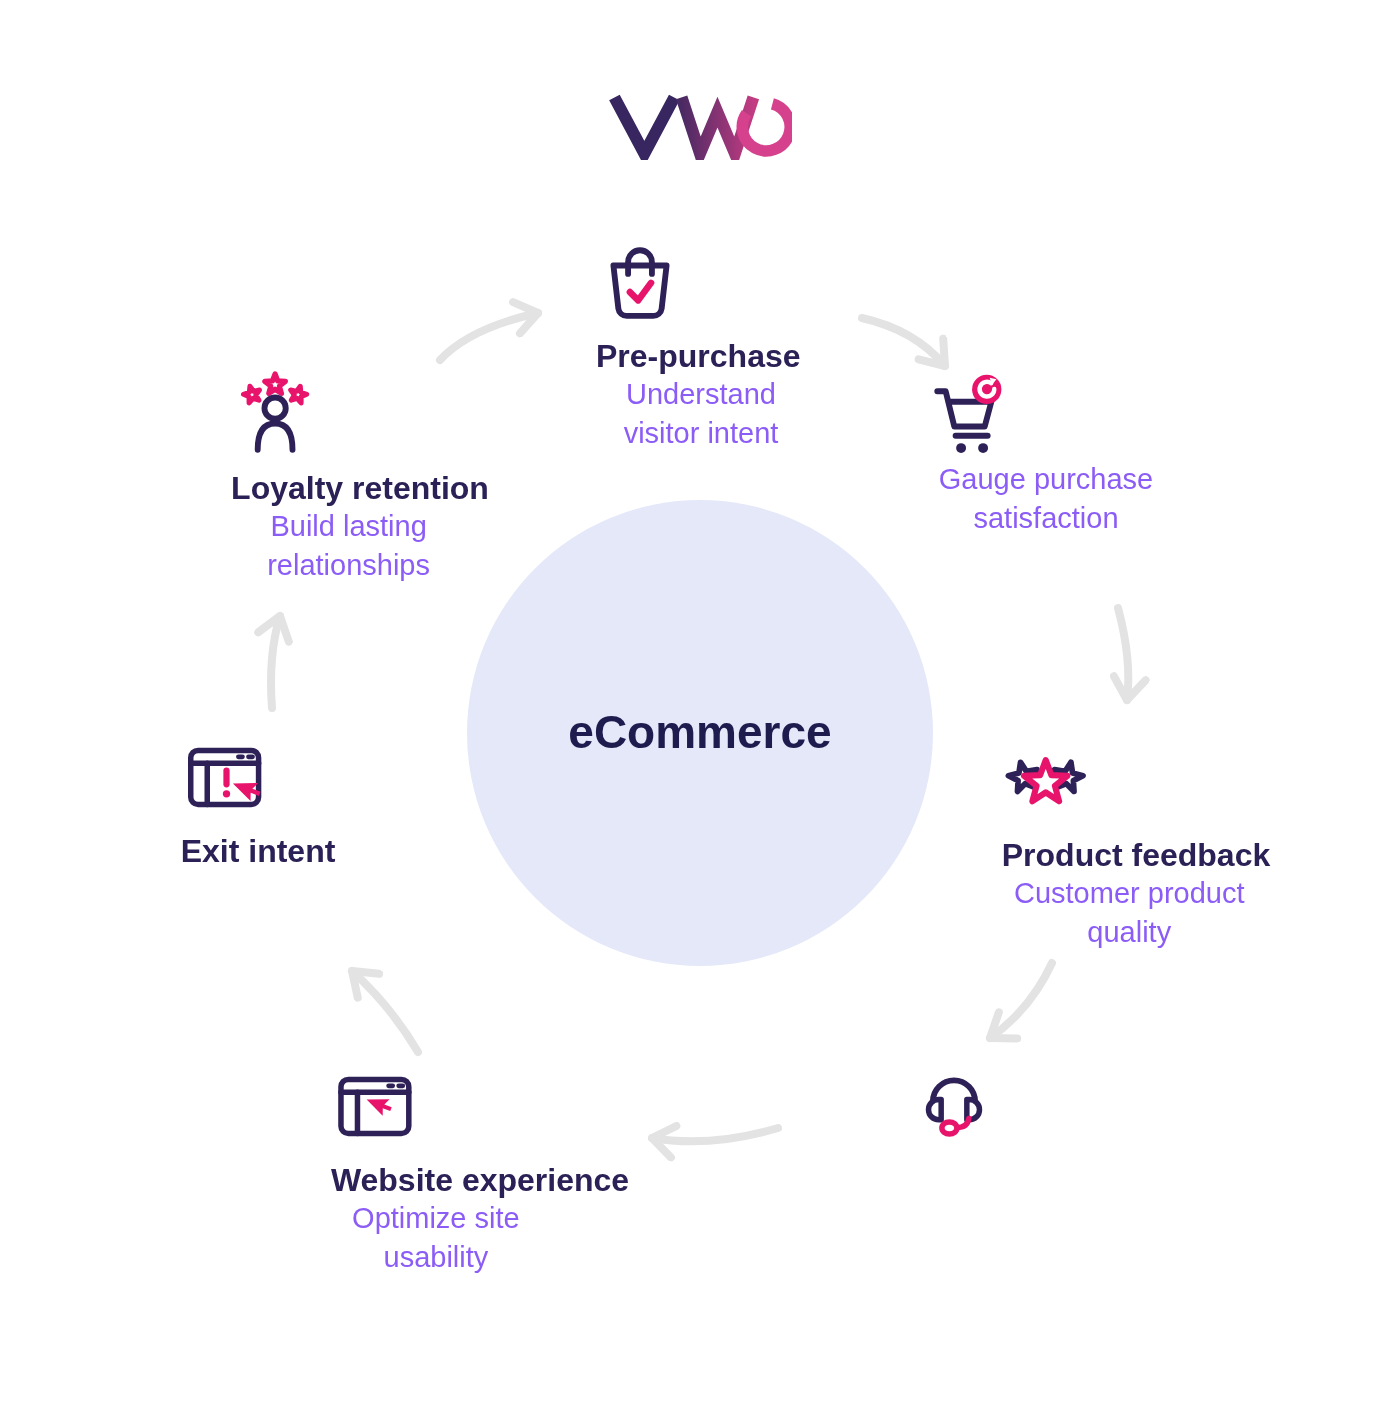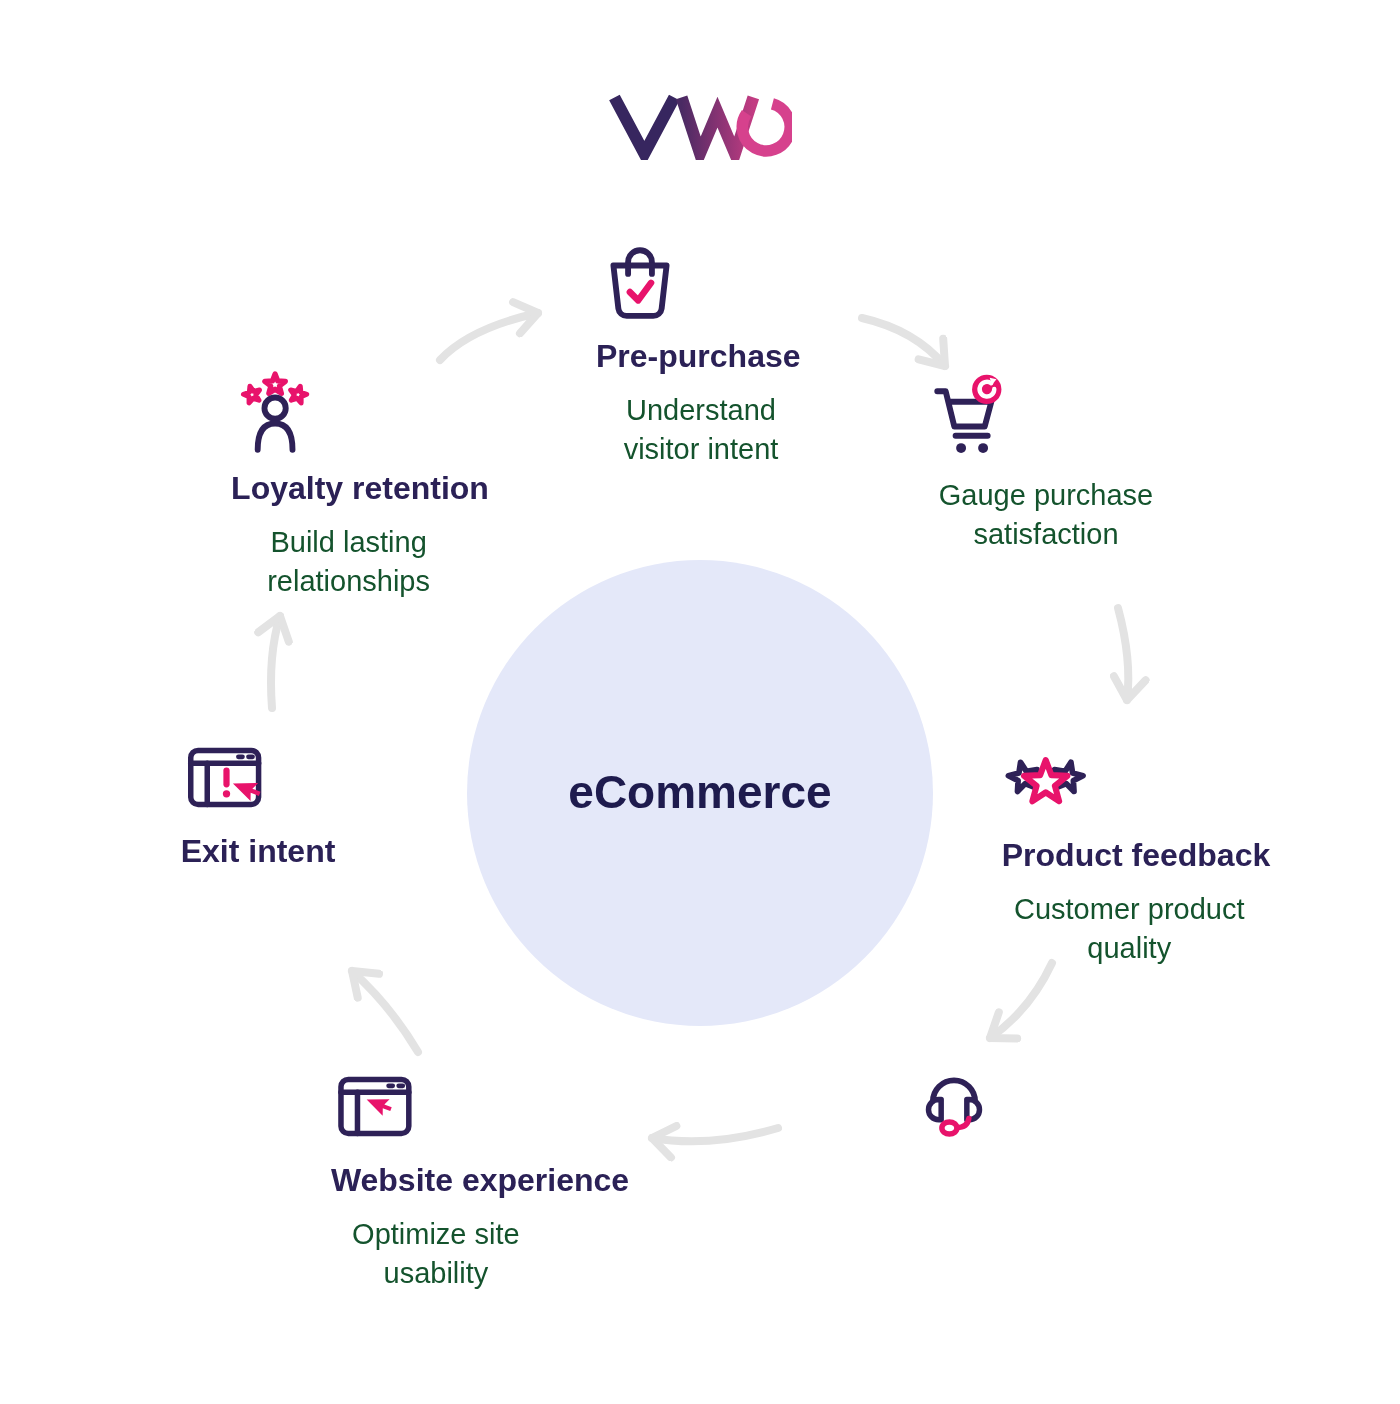--- a/index.html
+++ b/index.html
@@ -3,31 +3,31 @@
 <meta charset="utf-8">
 <style>
   html,body{margin:0;padding:0;}
   body{
     width:1400px;height:1404px;position:relative;background:#ffffff;
     font-family:"Liberation Sans", sans-serif;overflow:hidden;
   }
   .logo{position:absolute;left:608px;top:92px;width:184px;height:68px;}
   .arrows{position:absolute;left:0;top:0;width:1400px;height:1404px;pointer-events:none;}
   .center-circle{
-    position:absolute;left:467px;top:560px;width:466px;height:466px;border-radius:50%;
+    position:absolute;left:467px;top:500px;width:466px;height:466px;border-radius:50%;
     background:#E4E8F9;display:flex;flex-direction:column;justify-content:center;align-items:center;
     text-align:center;color:#1E1B4E;font-weight:bold;font-size:46px;line-height:1.38;
   }
   .stage{
     position:absolute;display:flex;flex-direction:column;align-items:flex-start;
     transform:translateX(-50%);text-align:center;
   }
   .stage svg.icon{width:88px;height:88px;display:block;}
   .stage .title{font-weight:bold;font-size:32px;color:#2B2156;margin-top:12px;white-space:nowrap;}
-  .stage .desc{font-size:29px;color:#14532d;line-height:1.36;margin-top:16px;}
+  .stage .desc{font-size:29px;color:#8b5cf6;line-height:1.36;margin-top:0;}
   #stage-pre{left:701px;top:238px}        #stage-pre .desc{max-width:210px}
   #stage-post{left:1046px;top:372px}      #stage-post .desc{max-width:245px}
   #stage-product{left:1136px;top:737px}   #stage-product .desc{max-width:255px}
   #stage-customer{left:954px;top:1062px}  #stage-customer .desc{max-width:245px}
   #stage-website{left:480px;top:1062px}   #stage-website .desc{max-width:210px}
   #stage-exit{left:258px;top:733px}       #stage-exit .desc{max-width:320px}
   #stage-loyalty{left:360px;top:370px}    #stage-loyalty .desc{max-width:235px}
 </style>
 </head>
 <body>

